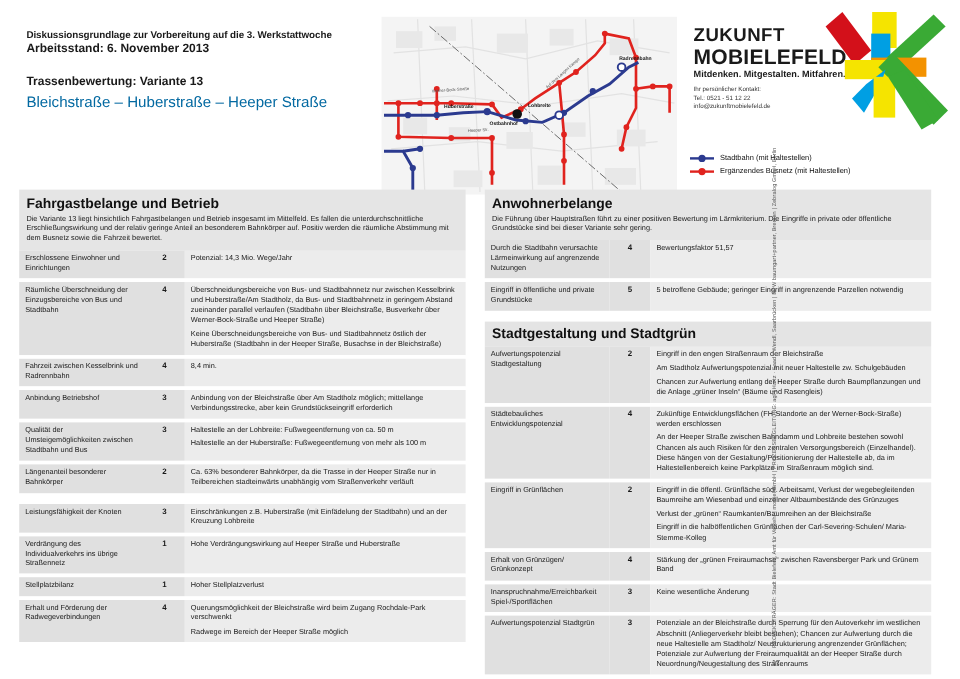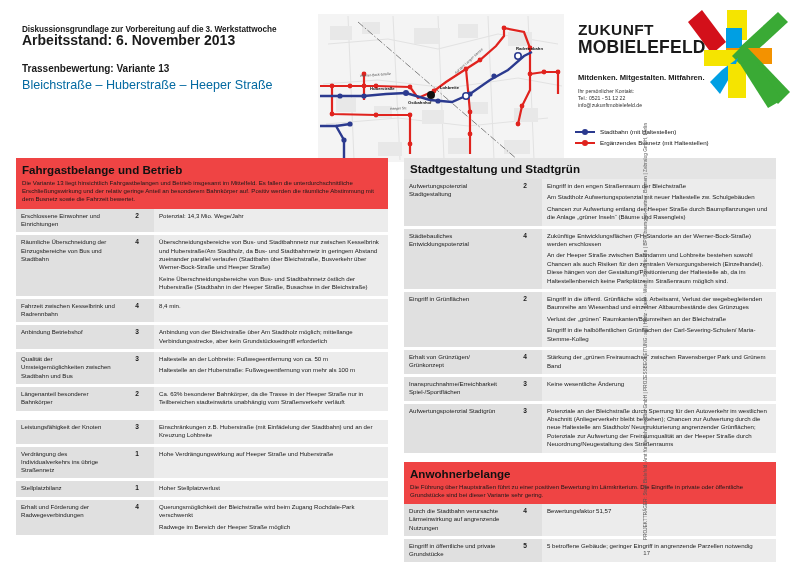--- a/index.html
+++ b/index.html
@@ -10,52 +10,52 @@
     color: #1a1a1a;
     overflow: hidden;
     position: relative;
   }
   .page { position: relative; width: 656px; height: 566px; }
 
   
   .header { position: absolute; left:0; top:0; width:800px; height:152px; }
   .hdr-text { position:absolute; left:22px; top:24px; width:320px; }
   .hdr-line1 { font-size:8.2px; font-weight:bold; line-height:11px; letter-spacing:-0.05px;}
-  .hdr-line2 { font-size:14px; font-weight:bold; line-height:11px; }
+  .hdr-line2 { font-size:10px; font-weight:bold; line-height:11px; }
   .hdr-title { margin-top:14px; font-size:10px; font-weight:bold; color:#1a1a1a; line-height:17px;}
   .hdr-sub { font-size:12.6px; font-weight:normal; line-height:17px; color:#0369a1;}
 
   
   .map { position:absolute; left:318px; top:14px; width:246px; height:148px; background:#f2f2f2; overflow:hidden;}
   .map svg { display:block; }
 
   
   .logo-wrap { position:absolute; left:578px; top:22px; width:210px; height:110px; }
   .logo-zukunft { font-size:15.5px; font-weight:bold; letter-spacing:0.4px; line-height:16px; }
   .logo-bielefeld { font-size:17.5px; font-weight:bold; letter-spacing:0.2px; line-height:19px; }
-  .logo-claim { font-size:7.6px; font-weight:bold; margin-top:16px; line-height:10px; }
+  .logo-claim { font-size:7.6px; font-weight:bold; margin-top:0; line-height:10px; }
   .logo-contact { font-size:5.2px; line-height:7px; margin-top:5px; color:#333; }
   .logo-mark { position:absolute; left:682px; top:8px; width:112px; height:112px; }
 
   
   .legend { position:absolute; left:575px; top:126px; font-size:6.2px; line-height:9px;}
   .legend-row { display:flex; align-items:center; height:11px; }
   .legend-line { width:20px; height:2px; position:relative; margin-right:5px; }
   .legend-line i { position:absolute; left:7px; top:-2px; width:6px; height:6px; border-radius:50%; }
   .legend-label { color:#111; }
 
   
   .col { position:absolute; top:158px; }
   .col-left { left:16px; width:372px; }
   .col-right { left:404px; width:372px; }
 
   .section { margin-bottom:9px; }
   .sec-headbar { background:#e4e4e4; padding:4px 6px 3px 6px; }
   .sec-title { font-size:11.6px; font-weight:bold; color:#111; line-height:14px; }
-  .sec-head-combined { background:#ef4444; padding:5px 6px 5px 6px; }
+  .sec-head-combined { background:#e5e5e5; padding:5px 6px 5px 6px; }
 
   table.crit { width:100%; border-collapse:collapse; }
   table.crit tr { vertical-align:top; }
   table.crit td { padding:3px 5px 4px 5px; }
   td.c-name { width:104px; background:#e0e0e0; font-size:6.1px; line-height:8.3px; }
   td.c-score { width:34px; background:#e0e0e0; font-size:6.6px; font-weight:bold; text-align:center; }
   td.c-desc { background:#ececec; font-size:6.1px; line-height:8.4px; }
   td.c-desc p { margin-bottom:3px; }
   td.c-desc p:last-child { margin-bottom:0; }
   tr.spacer td { padding:0; height:3px; background:#ffffff; }
@@ -340,92 +340,20 @@
               </td>
             </tr>
           </tbody>
       </table>
     </div>
   </div>
 
   <div class="col col-right">
 
     <div class="section">
-      <div class="sec-headbar">
-        <div class="sec-title">Stadtgestaltung und Stadtgrün</div>
-      </div>
-      <table class="crit">
-        <tbody id="tbl-stadtgest">
-            <tr>
-              <td class="c-name">Aufwertungspotenzial Stadtgestaltung</td>
-              <td class="c-score">2</td>
-              <td class="c-desc">
-                <p>Eingriff in den engen Straßenraum der Bleichstraße</p>
-                <p>Am Stadtholz Aufwertungspotenzial mit neuer Haltestelle zw. Schulgebäuden</p>
-                <p>Chancen zur Aufwertung entlang der Heeper Straße durch Baumpflanzungen und die Anlage „grüner Inseln“ (Bäume und Rasengleis)</p>
-              </td>
-            </tr>
-            <tr class="spacer">
-              <td colspan="3"></td>
-            </tr>
-            <tr>
-              <td class="c-name">Städtebauliches Entwicklungspotenzial</td>
-              <td class="c-score">4</td>
-              <td class="c-desc">
-                <p>Zukünftige Entwicklungsflächen (FH-Standorte an der Werner-Bock-Straße) werden erschlossen</p>
-                <p>An der Heeper Straße zwischen Bahndamm und Lohbreite bestehen sowohl Chancen als auch Risiken für den zentralen Versorgungsbereich (Einzelhandel). Diese hängen von der Gestaltung/Positionierung der Haltestelle ab, da im Haltestellenbereich keine Parkplätze im Straßenraum möglich sind.</p>
-              </td>
-            </tr>
-            <tr class="spacer">
-              <td colspan="3"></td>
-            </tr>
-            <tr>
-              <td class="c-name">Eingriff in Grünflächen</td>
-              <td class="c-score">2</td>
-              <td class="c-desc">
-                <p>Eingriff in die öffentl. Grünfläche südl. Arbeitsamt, Verlust der wegebegleitenden Baumreihe am Wiesenbad und einzelner Altbaumbestände des Grünzuges</p>
-                <p>Verlust der „grünen“ Raumkanten/Baumreihen an der Bleichstraße</p>
-                <p>Eingriff in die halböffentlichen Grünflächen der Carl-Severing-Schulen/ Maria-Stemme-Kolleg</p>
-              </td>
-            </tr>
-            <tr class="spacer">
-              <td colspan="3"></td>
-            </tr>
-            <tr>
-              <td class="c-name">Erhalt von Grünzügen/ Grünkonzept</td>
-              <td class="c-score">4</td>
-              <td class="c-desc">
-                <p>Stärkung der „grünen Freiraumachse“ zwischen Ravensberger Park und Grünem Band</p>
-              </td>
-            </tr>
-            <tr class="spacer">
-              <td colspan="3"></td>
-            </tr>
-            <tr>
-              <td class="c-name">Inanspruchnahme/Erreichbarkeit Spiel-/Sportflächen</td>
-              <td class="c-score">3</td>
-              <td class="c-desc">
-                <p>Keine wesentliche Änderung</p>
-              </td>
-            </tr>
-            <tr class="spacer">
-              <td colspan="3"></td>
-            </tr>
-            <tr>
-              <td class="c-name">Aufwertungspotenzial Stadtgrün</td>
-              <td class="c-score">3</td>
-              <td class="c-desc">
-                <p>Potenziale an der Bleichstraße durch Sperrung für den Autoverkehr im westlichen Abschnitt (Anliegerverkehr bleibt bestehen); Chancen zur Aufwertung durch die neue Haltestelle am Stadtholz/ Neustrukturierung angrenzender Grünflächen; Potenziale zur Aufwertung der Freiraumqualität an der Heeper Straße durch Neuordnung/Neugestaltung des Straßenraums</p>
-              </td>
-            </tr>
-          </tbody>
-      </table>
-    </div>
-
-    <div class="section">
       <div class="sec-head-combined">
         <div class="sec-title">Anwohnerbelange</div>
         <div style="font-size:6.1px;line-height:8.2px;margin-top:2px;">Die Führung über Hauptstraßen führt zu einer positiven Bewertung im Lärmkriterium. Die Eingriffe in private oder öffentliche Grundstücke sind bei dieser Variante sehr gering.</div>
       </div>
       <table class="crit">
         <tbody id="tbl-anwohner">
             <tr>
               <td class="c-name">Durch die Stadtbahn verursachte Lärmeinwirkung auf angrenzende Nutzungen</td>
               <td class="c-score">4</td>
               <td class="c-desc">
@@ -439,18 +367,90 @@
               <td class="c-name">Eingriff in öffentliche und private Grundstücke</td>
               <td class="c-score">5</td>
               <td class="c-desc">
                 <p>5 betroffene Gebäude; geringer Eingriff in angrenzende Parzellen notwendig</p>
               </td>
             </tr>
           </tbody>
       </table>
     </div>
 
+    <div class="section">
+      <div class="sec-headbar">
+        <div class="sec-title">Stadtgestaltung und Stadtgrün</div>
+      </div>
+      <table class="crit">
+        <tbody id="tbl-stadtgest">
+            <tr>
+              <td class="c-name">Aufwertungspotenzial Stadtgestaltung</td>
+              <td class="c-score">2</td>
+              <td class="c-desc">
+                <p>Eingriff in den engen Straßenraum der Bleichstraße</p>
+                <p>Am Stadtholz Aufwertungspotenzial mit neuer Haltestelle zw. Schulgebäuden</p>
+                <p>Chancen zur Aufwertung entlang der Heeper Straße durch Baumpflanzungen und die Anlage „grüner Inseln“ (Bäume und Rasengleis)</p>
+              </td>
+            </tr>
+            <tr class="spacer">
+              <td colspan="3"></td>
+            </tr>
+            <tr>
+              <td class="c-name">Städtebauliches Entwicklungspotenzial</td>
+              <td class="c-score">4</td>
+              <td class="c-desc">
+                <p>Zukünftige Entwicklungsflächen (FH-Standorte an der Werner-Bock-Straße) werden erschlossen</p>
+                <p>An der Heeper Straße zwischen Bahndamm und Lohbreite bestehen sowohl Chancen als auch Risiken für den zentralen Versorgungsbereich (Einzelhandel). Diese hängen von der Gestaltung/Positionierung der Haltestelle ab, da im Haltestellenbereich keine Parkplätze im Straßenraum möglich sind.</p>
+              </td>
+            </tr>
+            <tr class="spacer">
+              <td colspan="3"></td>
+            </tr>
+            <tr>
+              <td class="c-name">Eingriff in Grünflächen</td>
+              <td class="c-score">2</td>
+              <td class="c-desc">
+                <p>Eingriff in die öffentl. Grünfläche südl. Arbeitsamt, Verlust der wegebegleitenden Baumreihe am Wiesenbad und einzelner Altbaumbestände des Grünzuges</p>
+                <p>Verlust der „grünen“ Raumkanten/Baumreihen an der Bleichstraße</p>
+                <p>Eingriff in die halböffentlichen Grünflächen der Carl-Severing-Schulen/ Maria-Stemme-Kolleg</p>
+              </td>
+            </tr>
+            <tr class="spacer">
+              <td colspan="3"></td>
+            </tr>
+            <tr>
+              <td class="c-name">Erhalt von Grünzügen/ Grünkonzept</td>
+              <td class="c-score">4</td>
+              <td class="c-desc">
+                <p>Stärkung der „grünen Freiraumachse“ zwischen Ravensberger Park und Grünem Band</p>
+              </td>
+            </tr>
+            <tr class="spacer">
+              <td colspan="3"></td>
+            </tr>
+            <tr>
+              <td class="c-name">Inanspruchnahme/Erreichbarkeit Spiel-/Sportflächen</td>
+              <td class="c-score">3</td>
+              <td class="c-desc">
+                <p>Keine wesentliche Änderung</p>
+              </td>
+            </tr>
+            <tr class="spacer">
+              <td colspan="3"></td>
+            </tr>
+            <tr>
+              <td class="c-name">Aufwertungspotenzial Stadtgrün</td>
+              <td class="c-score">3</td>
+              <td class="c-desc">
+                <p>Potenziale an der Bleichstraße durch Sperrung für den Autoverkehr im westlichen Abschnitt (Anliegerverkehr bleibt bestehen); Chancen zur Aufwertung durch die neue Haltestelle am Stadtholz/ Neustrukturierung angrenzender Grünflächen; Potenziale zur Aufwertung der Freiraumqualität an der Heeper Straße durch Neuordnung/Neugestaltung des Straßenraums</p>
+              </td>
+            </tr>
+          </tbody>
+      </table>
+    </div>
+
   </div>
 
   <div class="credits">PROJEKTTRÄGER: Stadt Bielefeld, Amt für Verkehr | moBiel GmbH | PROZESSBEGLEITUNG: agl | Hartz · Saad · Wendl, Saarbrücken | BPW baumgart+partner, Bremen | Zebralog GmbH, Berlin</div>
   <div class="pagenum">17</div>
 
 </div>
 
 </body></html>

